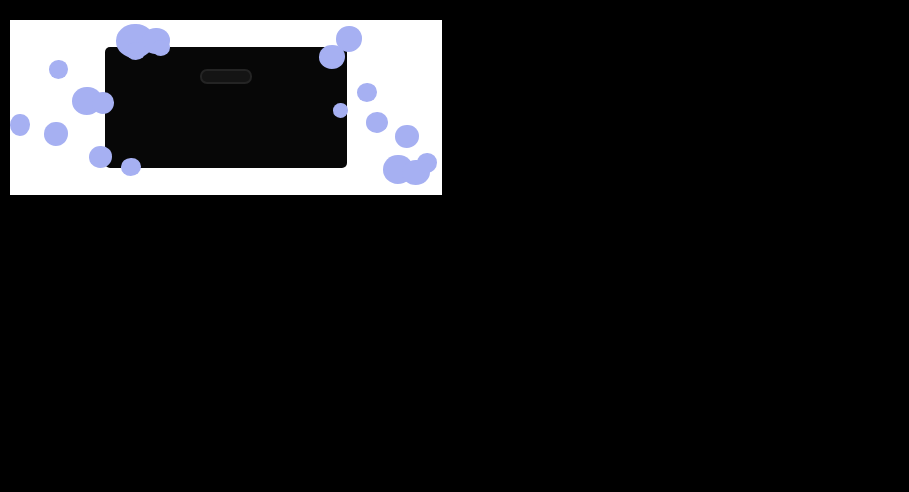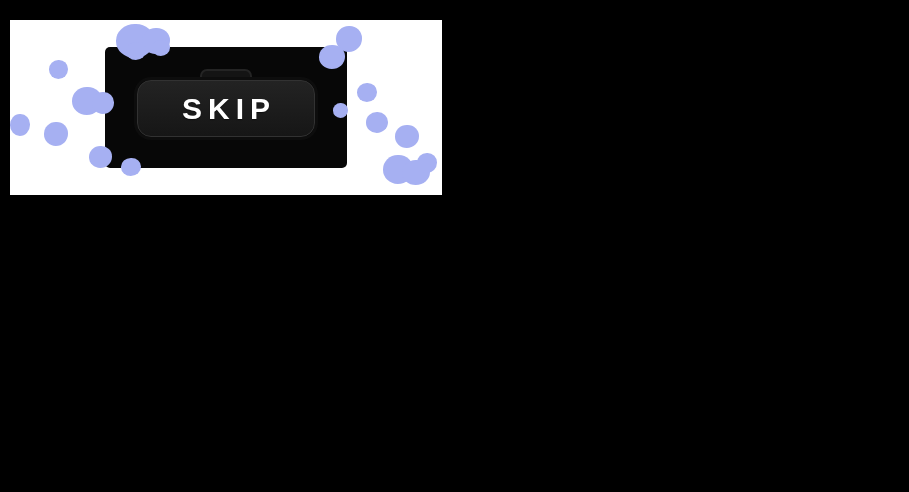--- a/index.html
+++ b/index.html
@@ -85,21 +85,20 @@
     }
   </style>
 </head>
 <body>
 
 <div class="stage">
 
   <div class="cutscene-frame">
     <div class="skip-panel">
       <div class="panel-notch"></div>
-      <button class="skip-btn">SKIP</button>
     </div>
   </div>
 
   <div class="blob-layer" id="blob-layer">
       <div class="blob" style="left: 116px; top: 24px; width: 38px; height: 34px; background: rgb(166, 176, 242);"></div>
       <div class="blob" style="left: 142px; top: 28px; width: 28px; height: 26px; background: rgb(166, 176, 242);"></div>
       <div class="blob" style="left: 126px; top: 42px; width: 20px; height: 18px; background: rgb(166, 176, 242);"></div>
       <div class="blob" style="left: 152px; top: 40px; width: 18px; height: 16px; background: rgb(166, 176, 242);"></div>
       <div class="blob" style="left: 336px; top: 26px; width: 26px; height: 26px; background: rgb(166, 176, 242);"></div>
       <div class="blob" style="left: 319px; top: 45px; width: 26px; height: 24px; background: rgb(166, 176, 242);"></div>

